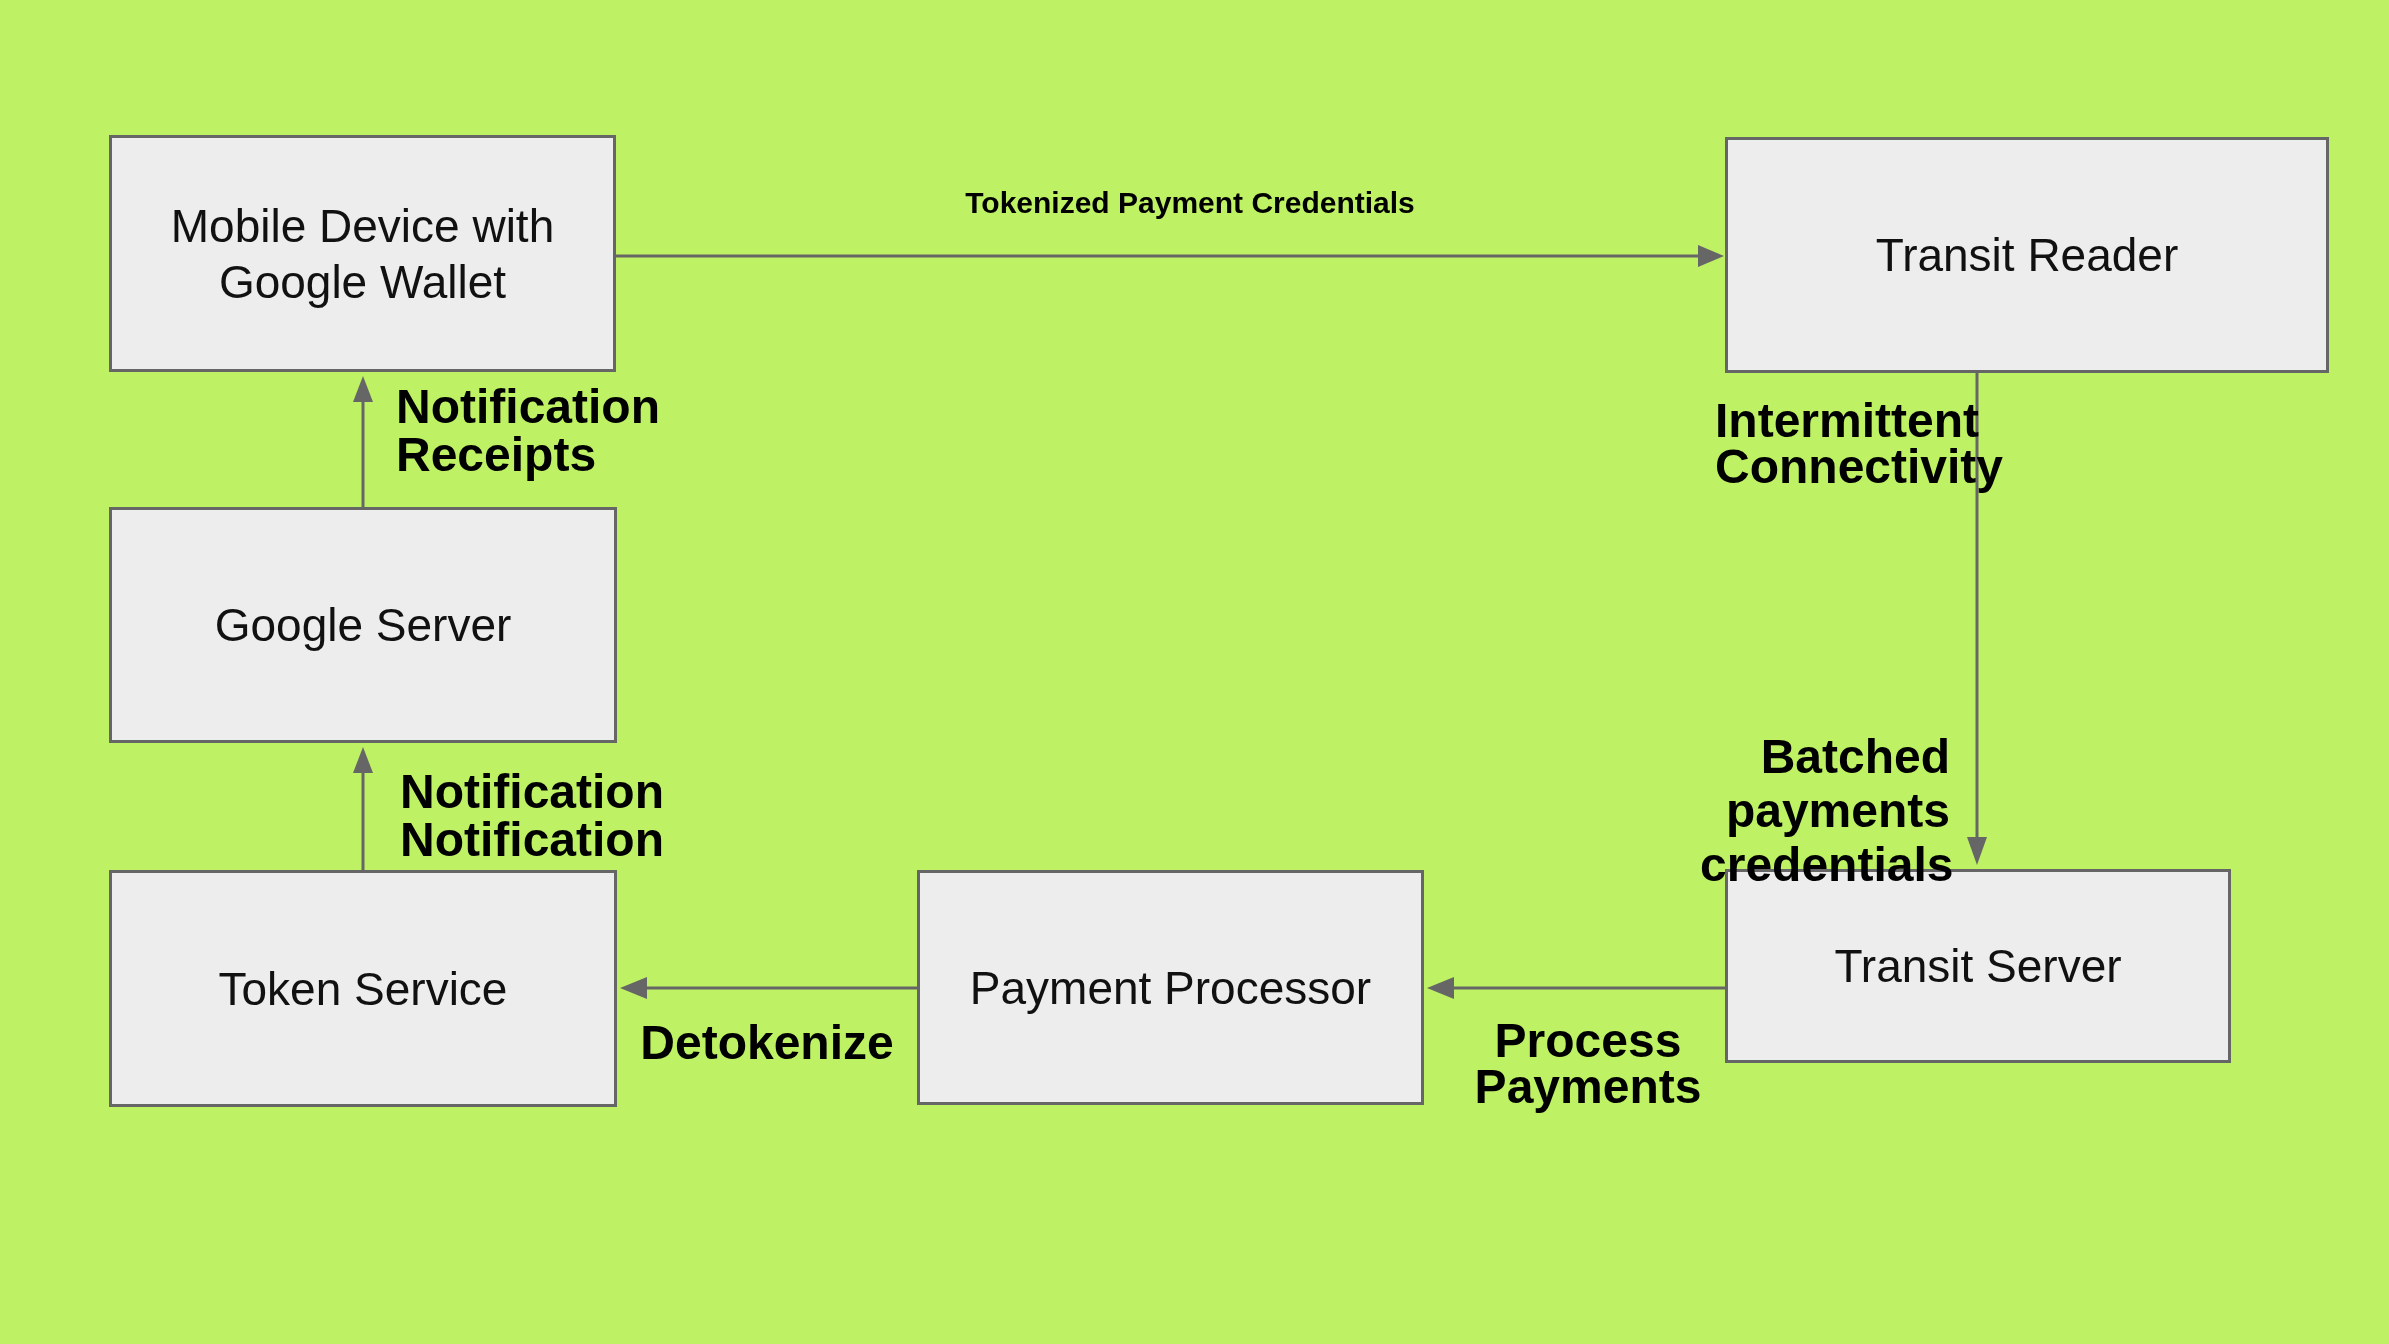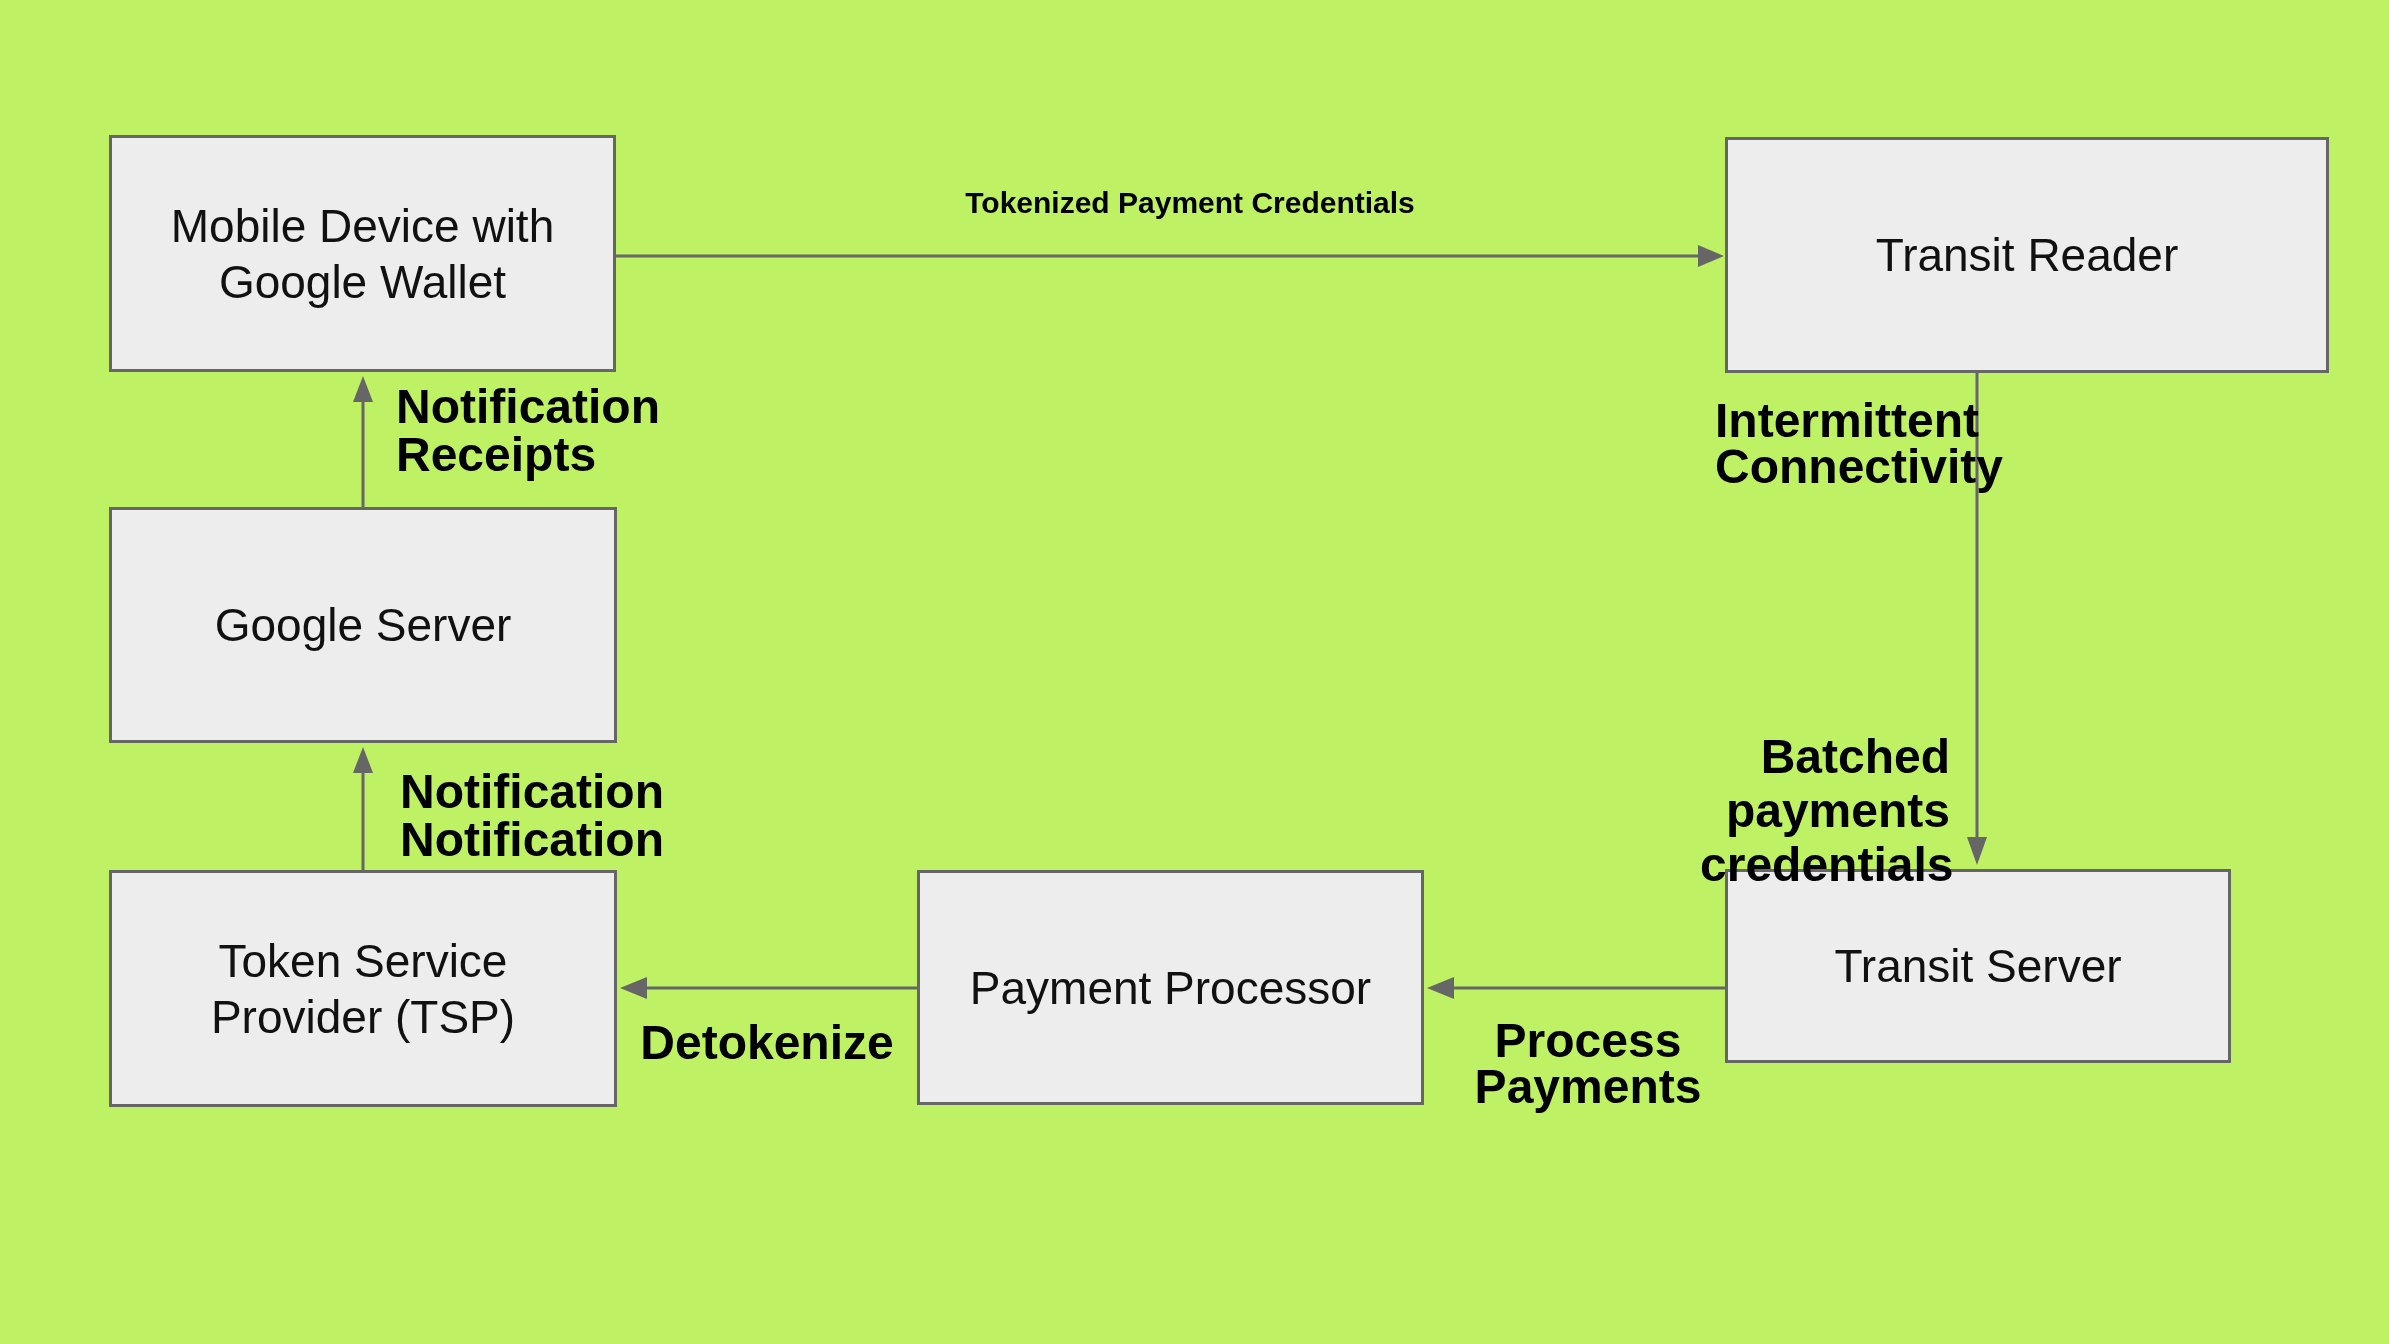--- a/index.html
+++ b/index.html
@@ -103,21 +103,20 @@
 
   <div class="node n-google-server">
     <div class="node-label">
       <span>Google Server</span>
     </div>
   </div>
 
   <div class="node n-tsp">
     <div class="node-label">
       <span>Token Service</span>
-      <span>Provider (TSP)</span>
     </div>
   </div>
 
   <div class="node n-payment-processor">
     <div class="node-label">
       <span>Payment Processor</span>
     </div>
   </div>
 
   <div class="node n-transit-server">

